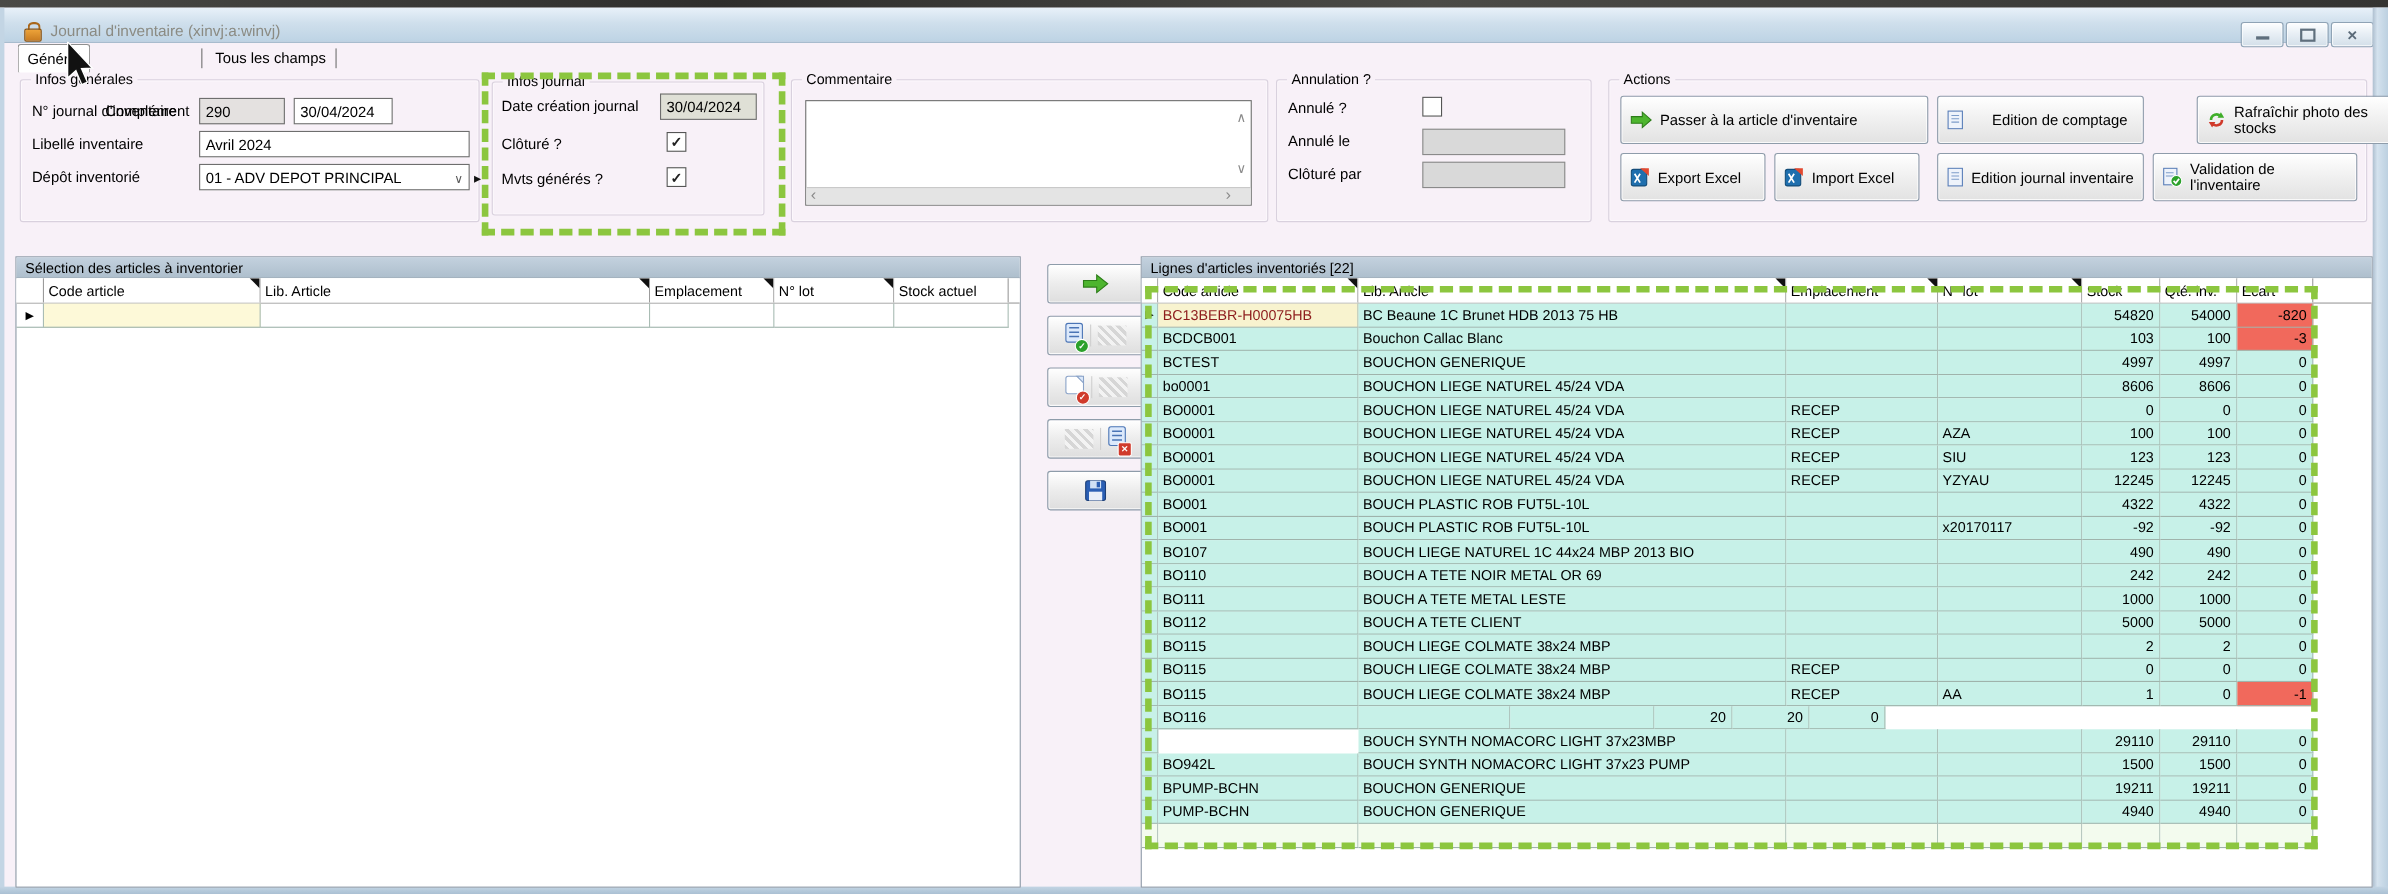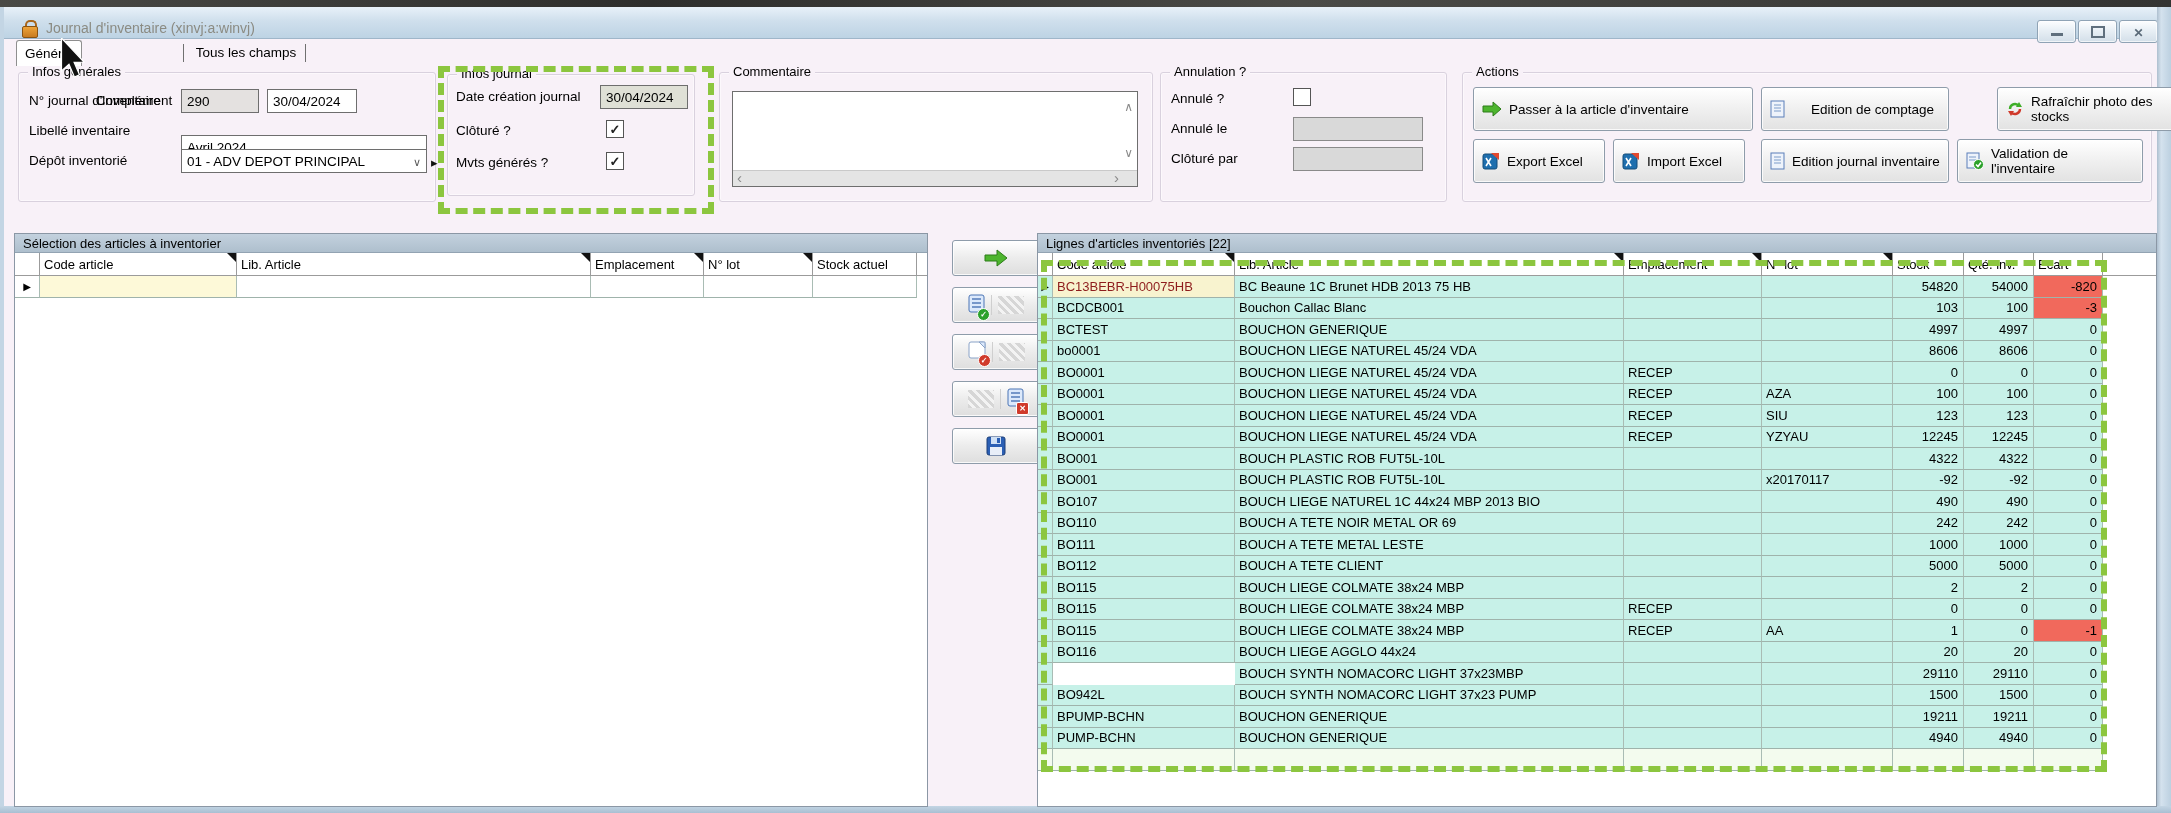--- a/index.html
+++ b/index.html
@@ -122,21 +122,21 @@
 <div class="abs tabsep" style="left:183px;"></div>
 <div class="abs tab" style="left:190px;width:112px;">Tous les champs</div>
 <div class="abs tabsep" style="left:305px;"></div>
 
 <div class="abs gbox" style="left:18px;top:72px;width:416px;height:128px;">
   <span class="glabel">Infos générales</span>
   <div class="abs flabel" style="left:10px;top:20px;">N° journal d'inventaire</div>
   <div class="abs field disabled" style="left:162px;top:16px;width:78px;">290</div>
   <div class="abs field" style="left:248px;top:16px;width:90px;">30/04/2024</div>
   <div class="abs flabel" style="left:10px;top:50px;">Libellé inventaire</div>
-  <div class="abs field" style="left:162px;top:62px;width:246px;">Avril 2024</div>
+  <div class="abs field" style="left:162px;top:46px;width:246px;">Avril 2024</div>
   <div class="abs flabel" style="left:10px;top:80px;">Dépôt inventorié</div>
   <div class="abs field select" style="left:162px;top:76px;width:246px;">
     <span>01 - ADV DEPOT PRINCIPAL</span>
     <span class="chev"></span>
   </div>
   <div class="abs sidearrow" style="left:412px;top:80px;"></div>
 </div>
 
 <div class="abs hl" style="left:438px;top:66px;width:264px;height:136px;"></div>
 <div class="abs gbox" style="left:447px;top:74px;width:246px;height:120px;">
@@ -521,21 +521,20 @@
         <div class="tcell cyan" style="width: 389px;">BOUCH  LIEGE COLMATE 38x24 MBP</div>
         <div class="tcell cyan" style="width: 138px;">RECEP</div>
         <div class="tcell cyan" style="width: 131px;">AA</div>
         <div class="tcell cyan num" style="width: 71px;">1</div>
         <div class="tcell cyan num" style="width: 70px;">0</div>
         <div class="tcell neg num" style="width: 69px;">-1</div>
       </div>
       <div class="trow">
         <div class="tcell cyan selcell" style="width: 15px;"></div>
         <div class="tcell cyan" style="width: 182px;">BO116</div>
-        <div class="tcell cyan" style="width: 389px;">BOUCH  LIEGE AGGLO 44x24</div>
         <div class="tcell cyan" style="width: 138px;"></div>
         <div class="tcell cyan" style="width: 131px;"></div>
         <div class="tcell cyan num" style="width: 71px;">20</div>
         <div class="tcell cyan num" style="width: 70px;">20</div>
         <div class="tcell cyan num" style="width: 69px;">0</div>
       </div>
       <div class="trow">
         <div class="tcell cyan selcell" style="width: 15px;"></div>
         <div class="tcell cyan" style="width: 182px; margin-top: 24px;">BO202</div>
         <div class="tcell cyan" style="width: 389px;">BOUCH  SYNTH NOMACORC LIGHT 37x23MBP</div>

